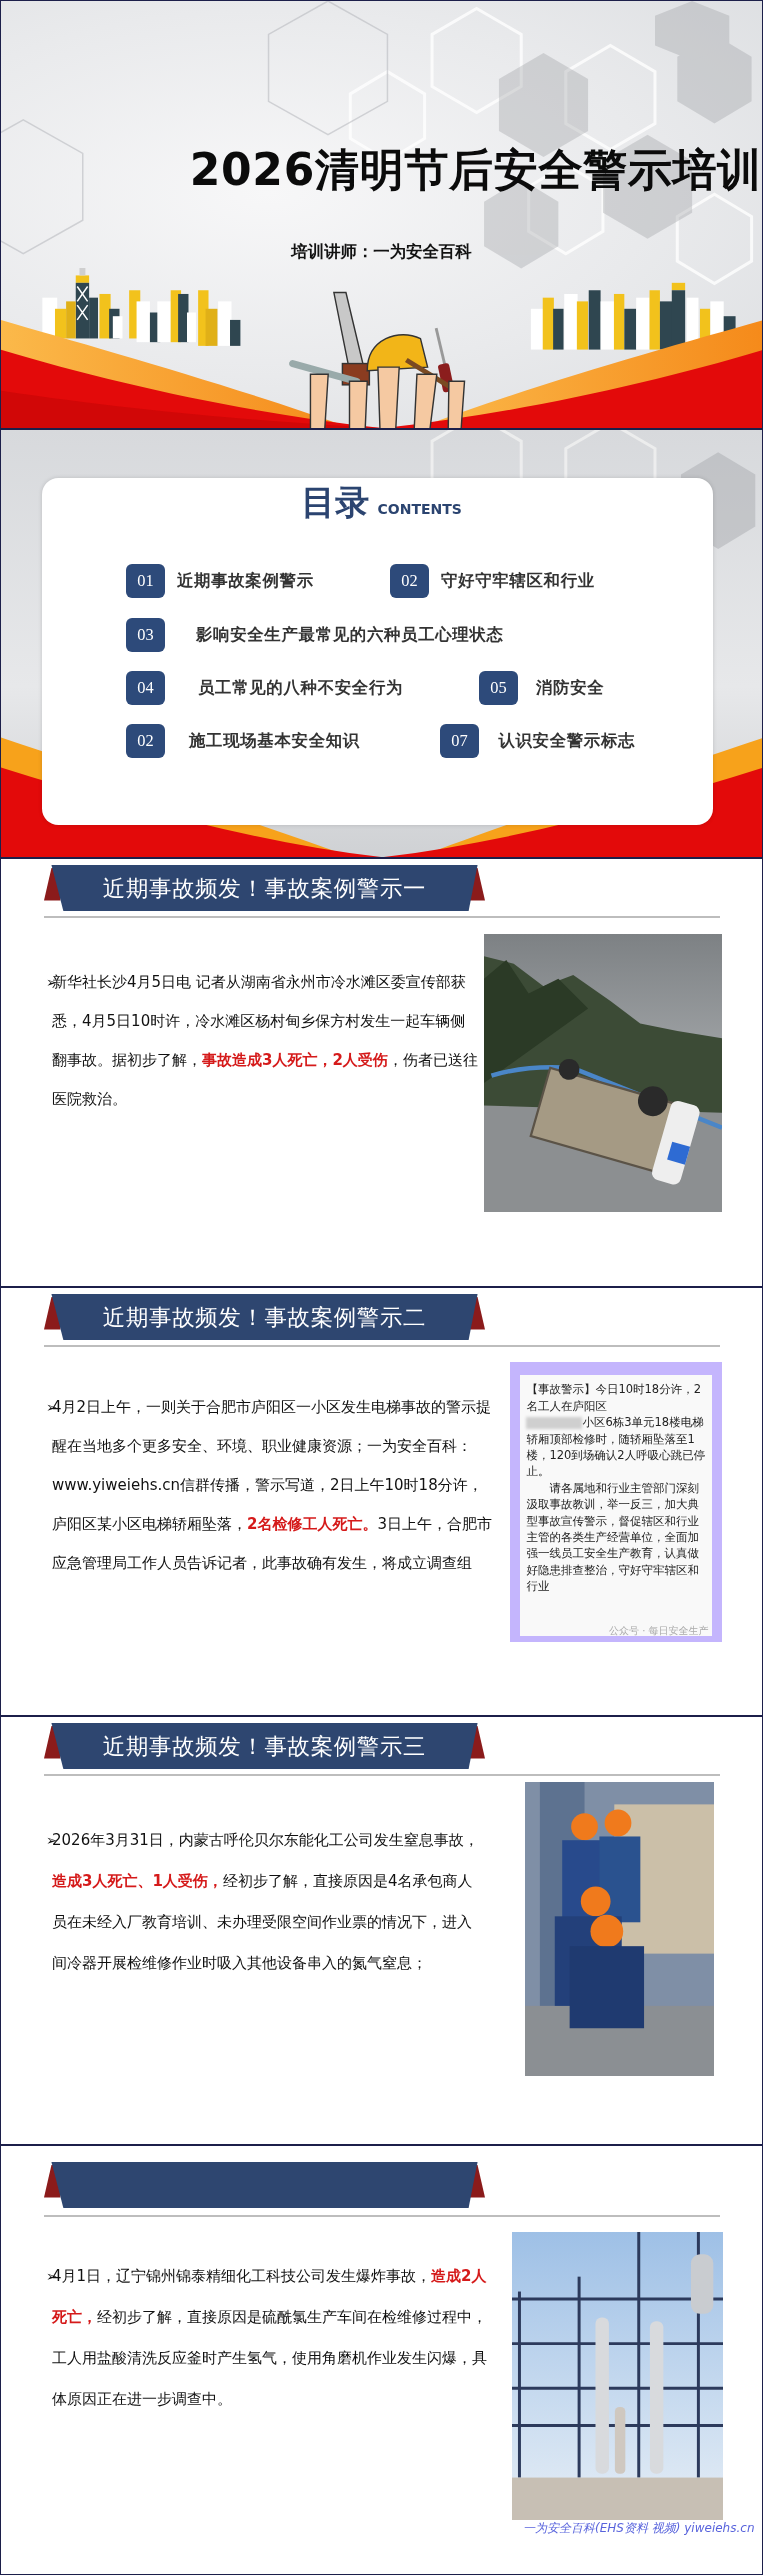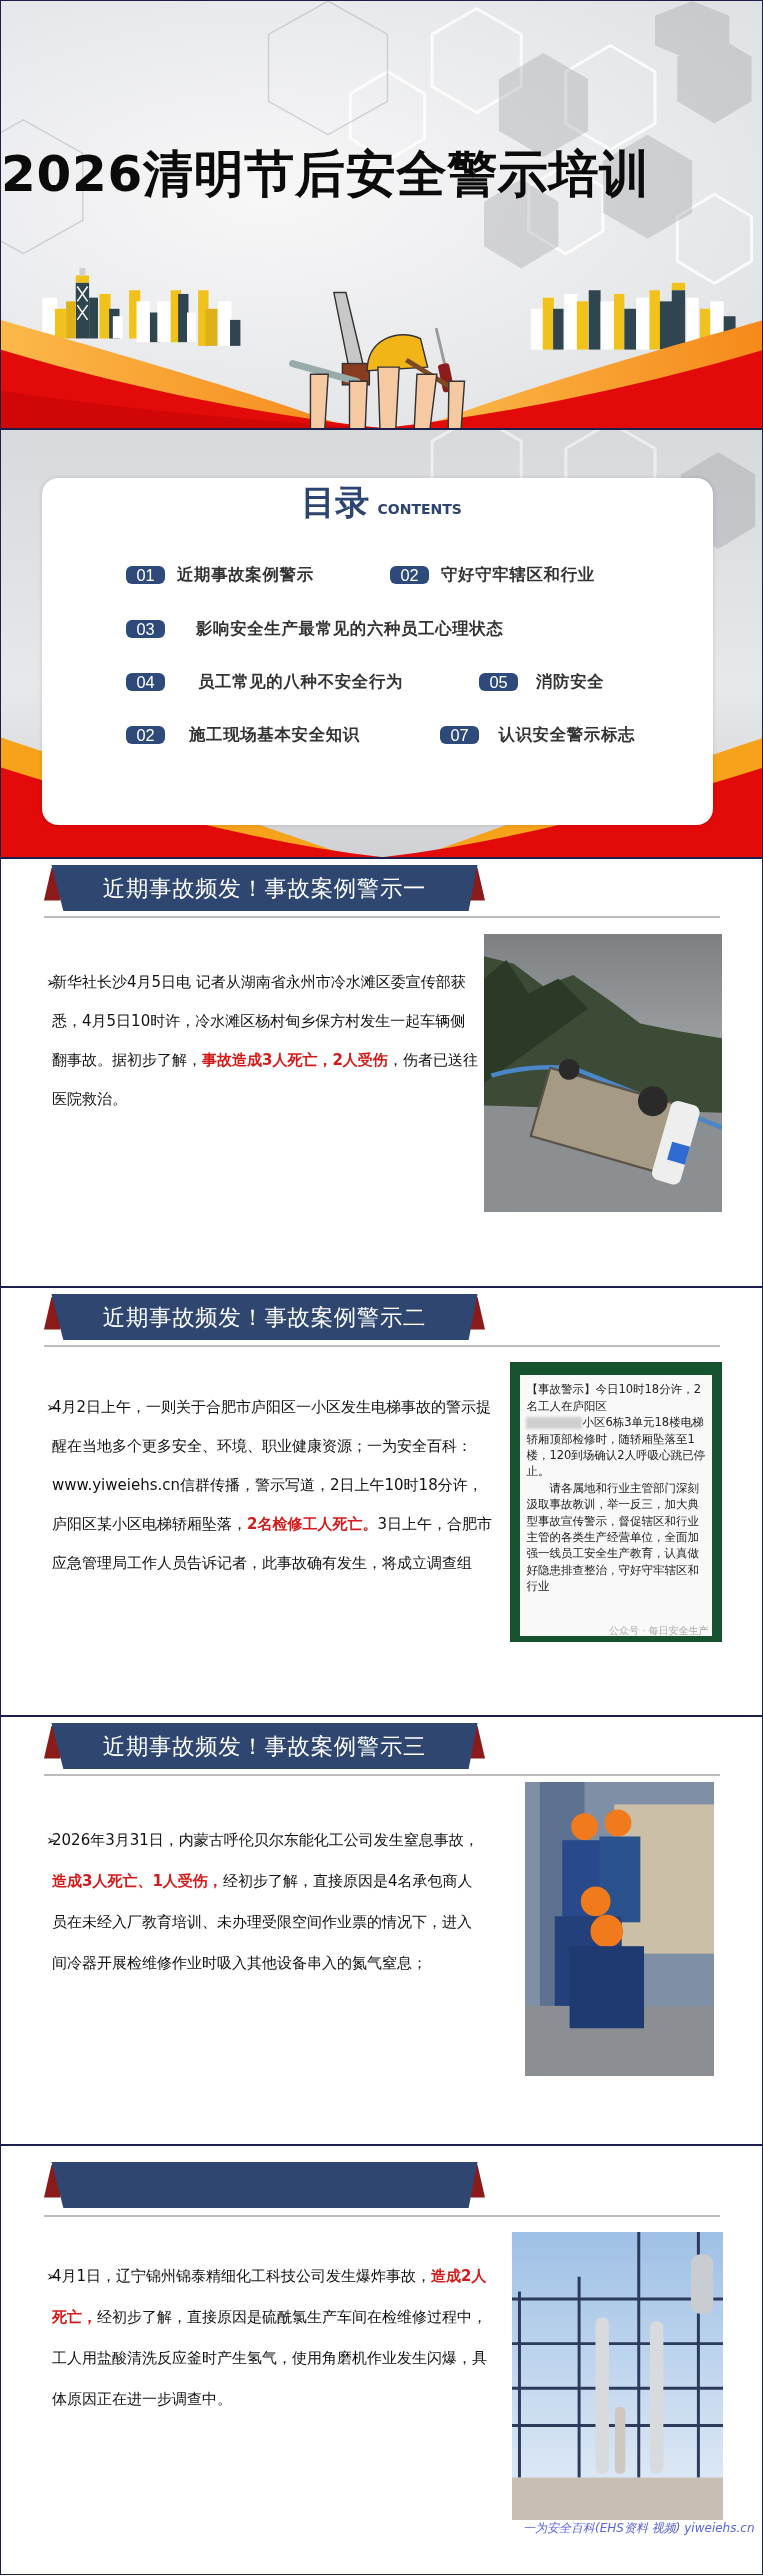--- a/index.html
+++ b/index.html
@@ -2,49 +2,49 @@
 <html style="font-size:12px"><head>
 <meta charset="utf-8">
 <style>
   * { box-sizing: border-box; margin: 0; padding: 0; }
   body { width: 763px; background: #ffffff; font-family: "DejaVu Sans", "Liberation Sans", sans-serif; }
   .slide { position: relative; width: 763px; height: 429px; overflow: hidden; border: 1.5px solid #1c1f4a; border-top-width: 0.7px; border-bottom-width: 0.7px; background: #fff; }
 
   
   .s1 { background: radial-gradient(ellipse at 35% 45%, #f7f7f8 0%, #e9eaec 55%, #dcdee1 100%); }
   .hexbg { position: absolute; inset: 0; pointer-events: none; }
-  .s1-title { position: absolute; left: 0; right: 0; top: 140px; text-align: left; font-size: 50px; font-weight: bold; color: #0b0b0b; letter-spacing: 0.7px; }
+  .s1-title { position: absolute; left: 0; right: 0; top: 140px; text-align: right; font-size: 44px; font-weight: bold; color: #0b0b0b; letter-spacing: 0.7px; }
   .s1-sub { position: absolute; left: 0; right: 0; top: 240px; text-align: center; font-size: 16.4px; font-weight: bold; color: #111; }
   .ribbon { position: absolute; left: 0; bottom: 0; width: 763px; height: 164px; }
   .skyline { position: absolute; bottom: 71px; }
   .hands { position: absolute; left: 276px; top: 288px; width: 216px; height: 142px; }
 
   
   .s2 { background: linear-gradient(180deg, #d7d9dc 0%, #e7e8ea 60%, #cfd1d4 100%); }
   .s2-ribbon { position: absolute; left: 0; bottom: 0; width: 763px; height: 224px; }
   .card { position: absolute; left: 41px; top: 48px; width: 671px; height: 347px; background: #fff; border-radius: 16.4px; box-shadow: 0 0 4.5px rgba(0,0,0,.15); }
   .toc-head { position: absolute; top: 50px; left: 0; right: 0; text-align: center; }
   .toc-head .big { font-size: 34px; font-weight: bold; color: #2b4470; vertical-align: middle; }
   .toc-head .en { font-size: 14px; font-weight: bold; color: #2b4470; vertical-align: middle; margin-left: 4.5px; position: relative; top: 6px; }
   .toc-item { position: absolute; display: flex; align-items: center; }
-  .badge { width: 39px; height: 18px; background: #2d4a7a; border-radius: 6px; color: #fff; font-size: 16.4px; display: flex; align-items: center; justify-content: center; font-family: Liberation Sans, sans-serif; }
+  .badge { width: 39px; height: 34px; background: #2d4a7a; border-radius: 6px; color: #fff; font-size: 16.4px; display: flex; align-items: center; justify-content: center; font-family: Liberation Serif, serif; }
   .toc-label { font-size: 16.4px; font-weight: bold; color: #333; margin-left: 12px; letter-spacing: 0.7px; }
 
   
   .banner { position: absolute; left: 43px; top: 6px; width: 441px; height: 46px; }
   .banner-text { position: absolute; left: 43px; top: 6px; width: 441px; height: 46px; display: flex; align-items: center; justify-content: center; color: #fff; font-size: 22.4px; letter-spacing: 0.7px; }
   .rule { position: absolute; left: 43px; right: 42px; top: 57px; height: 1.5px; background: #bdbdbd; }
   .case-text { position: absolute; left: 51px; width: 428px; font-size: 15px; line-height: 39px; color: #111; }
   .case-text .arrow { position: absolute; left: -6px; font-size: 13.4px; }
   .case-text .hl { color: #d51a1a; font-weight: bold; }
   .photo { position: absolute; overflow: hidden; }
   .watermark { position: absolute; right: 7.5px; bottom: 37px; color: #3b48d6; font-size: 12px; font-style: italic; opacity: .85; }
 
   
-  .notice { position: absolute; left: 509px; top: 74px; width: 212px; height: 280px; background: #14532d; padding: 13.4px 10.4px 6px 10.4px; }
+  .notice { position: absolute; left: 509px; top: 74px; width: 212px; height: 280px; background: #c4b5fd; padding: 13.4px 10.4px 6px 10.4px; }
   .notice-inner { background: #f9f9f9; height: 100%; padding: 6px 6px; font-size: 11.5px; line-height: 16.4px; color: #222; position: relative; }
   .notice .blur { display: inline-block; width: 56px; height: 12px; background: #cfcfcf; filter: blur(1.5px); vertical-align: middle; }
   .notice .src { position: absolute; right: 3px; bottom: -3px; font-size: 10px; color: #aaa; }
 </style>
 </head>
 <body>
 
 <section class="slide s1">
   <svg class="hexbg" viewBox="0 0 1024 576">
     <g fill="none" stroke="#ffffff" stroke-width="4" opacity=".8">
@@ -61,20 +61,21 @@
       <polygon points="700,240 750,270 750,330 700,360 650,330 650,270"></polygon>
       <polygon points="930,0 980,20 980,60 930,80 880,60 880,20"></polygon>
     </g>
     <g fill="none" stroke="#b9bbbf" stroke-width="2" opacity=".6">
       <polygon points="440,0 520,45 520,135 440,180 360,135 360,45"></polygon>
       <polygon points="30,160 110,205 110,295 30,340 -50,295 -50,205"></polygon>
     </g>
   </svg>
 
   <div class="s1-title">2026清明节后安全警示培训</div>
+  <div class="s1-sub">培训讲师：一为安全百科</div>
 
   <svg class="skyline" style="left:37px;width:209px;height:89px" viewBox="0 0 280 120">
     <rect x="50" y="10" width="18" height="10" fill="#f2c21c"></rect>
       <rect x="55" y="0" width="8" height="10" fill="#cfcfcf"></rect>
     <rect x="50" y="20" width="18" height="75" fill="#2f4650"></rect>
       <path d="M52 25 L66 45 M66 25 L52 45 M52 50 L66 70 M66 50 L52 70" stroke="#fff" stroke-width="2"></path>
     <rect x="5" y="40" width="20" height="55" fill="#fff"></rect>
       <rect x="22" y="55" width="15" height="40" fill="#f2c21c"></rect>
     <rect x="37" y="45" width="13" height="50" fill="#e0b018"></rect>
       <rect x="68" y="40" width="12" height="55" fill="#2f4650"></rect>

